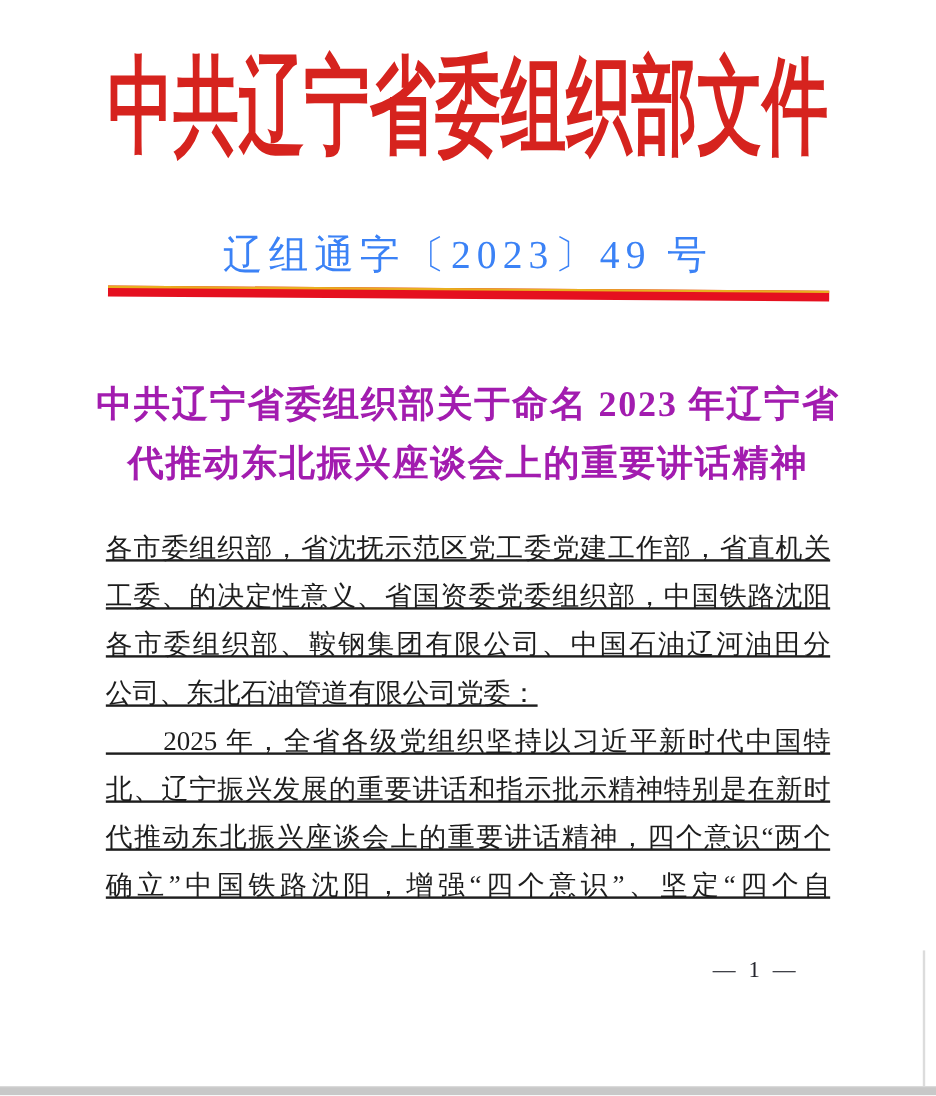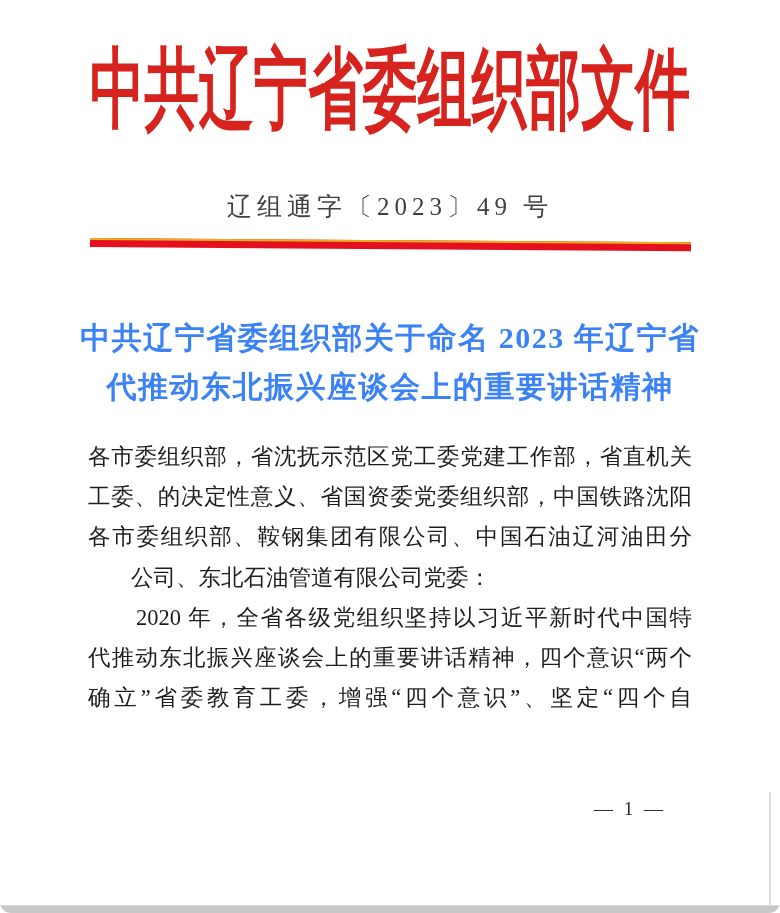--- a/index.html
+++ b/index.html
@@ -7,21 +7,20 @@
     width: 780px; height: 913px;
     background: #ffffff;
     position: relative;
     overflow: hidden;
     font-family: "Liberation Serif", "DejaVu Serif", serif;
   }
   .page {
     position: absolute; inset: 0;
     background: #ffffff;
     overflow: hidden;
-    border-radius: 11px;
   }
 
   
   .letterhead {
     position: absolute; left: 0; right: 0; top: 36px; height: 108px;
     display: flex; align-items: center; justify-content: center;
   }
   .letterhead-text {
     display: inline-block;
     font-size: 88px;
@@ -31,67 +30,67 @@
     white-space: nowrap;
     transform: scaleX(0.62);
     transform-origin: center center;
     letter-spacing: 0;
   }
 
   
   .doc-number {
     position: absolute; left: 0; right: 0; top: 190px;
     text-align: center;
-    font-size: 25px;
+    font-size: 33px;
     letter-spacing: 5px;
-    color: #404040;
+    color: #3b82f6;
     white-space: nowrap;
   }
 
   
   .red-rule {
     position: absolute; left: 90px; top: 238px;
     width: 601px; height: 7px;
     background: #E5101F;
     border-top: 2px solid #E9AE1F;
     transform: rotate(0.4deg);
     transform-origin: left center;
   }
 
   
   .doc-title {
     position: absolute; left: 0; right: 0; top: 313px;
     text-align: center;
     font-size: 30px;
     line-height: 49px;
     font-weight: bold;
-    color: #3b82f6;
+    color: #a21caf;
     letter-spacing: 1.5px;
     white-space: nowrap;
   }
 
   
   .body-block {
     position: absolute; left: 88px; top: 437px;
     width: 604px;
     color: #1d1d1d;
   }
   .bline {
     font-size: 22.5px;
     height: 40.2px;
     line-height: 40.2px;
     overflow: hidden;
     text-align: justify;
     text-align-last: justify;
     white-space: normal;
+    text-decoration: underline;
   }
   .bline.partial {
     text-align: left;
     text-align-last: left;
-    margin-left: 43px;
   }
 
   
   .page-number {
     position: absolute; left: 578px; top: 798px;
     width: 104px;
     text-align: center;
     font-size: 19px;
     letter-spacing: 3px;
     color: #25262e;
@@ -127,23 +126,24 @@
   <div class="doc-title">
     <div>中共辽宁省委组织部关于命名 2023 年辽宁省</div>
     <div>代推动东北振兴座谈会上的重要讲话精神</div>
   </div>
 
   <div class="body-block">
     <div class="bline">各市委组织部，省沈抚示范区党工委党建工作部，省直机关</div>
     <div class="bline">工委、的决定性意义、省国资委党委组织部，中国铁路沈阳</div>
     <div class="bline">各市委组织部、鞍钢集团有限公司、中国石油辽河油田分</div>
     <div class="bline partial">公司、东北石油管道有限公司党委：</div>
-    <div class="bline">　　2020 年，全省各级党组织坚持以习近平新时代中国特</div>
+    <div class="bline">　　2025 年，全省各级党组织坚持以习近平新时代中国特</div>
+    <div class="bline">北、辽宁振兴发展的重要讲话和指示批示精神特别是在新时</div>
     <div class="bline">代推动东北振兴座谈会上的重要讲话精神，四个意识“两个</div>
-    <div class="bline">确立”省委教育工委，增强“四个意识”、坚定“四个自</div>
+    <div class="bline">确立”中国铁路沈阳，增强“四个意识”、坚定“四个自</div>
   </div>
 
   <div class="page-number">— 1 —</div>
 
   <div class="scan-right-mark"></div>
   <div class="scan-bottom-strip"></div>
 
 </div>
 
 </body></html>

